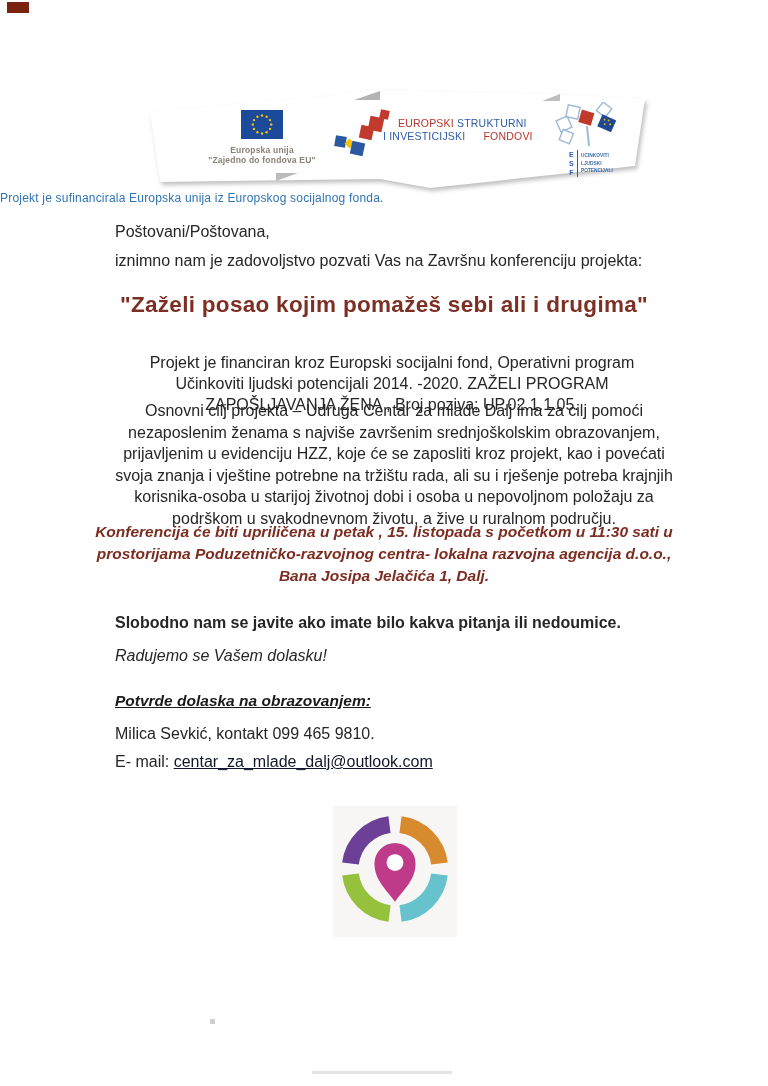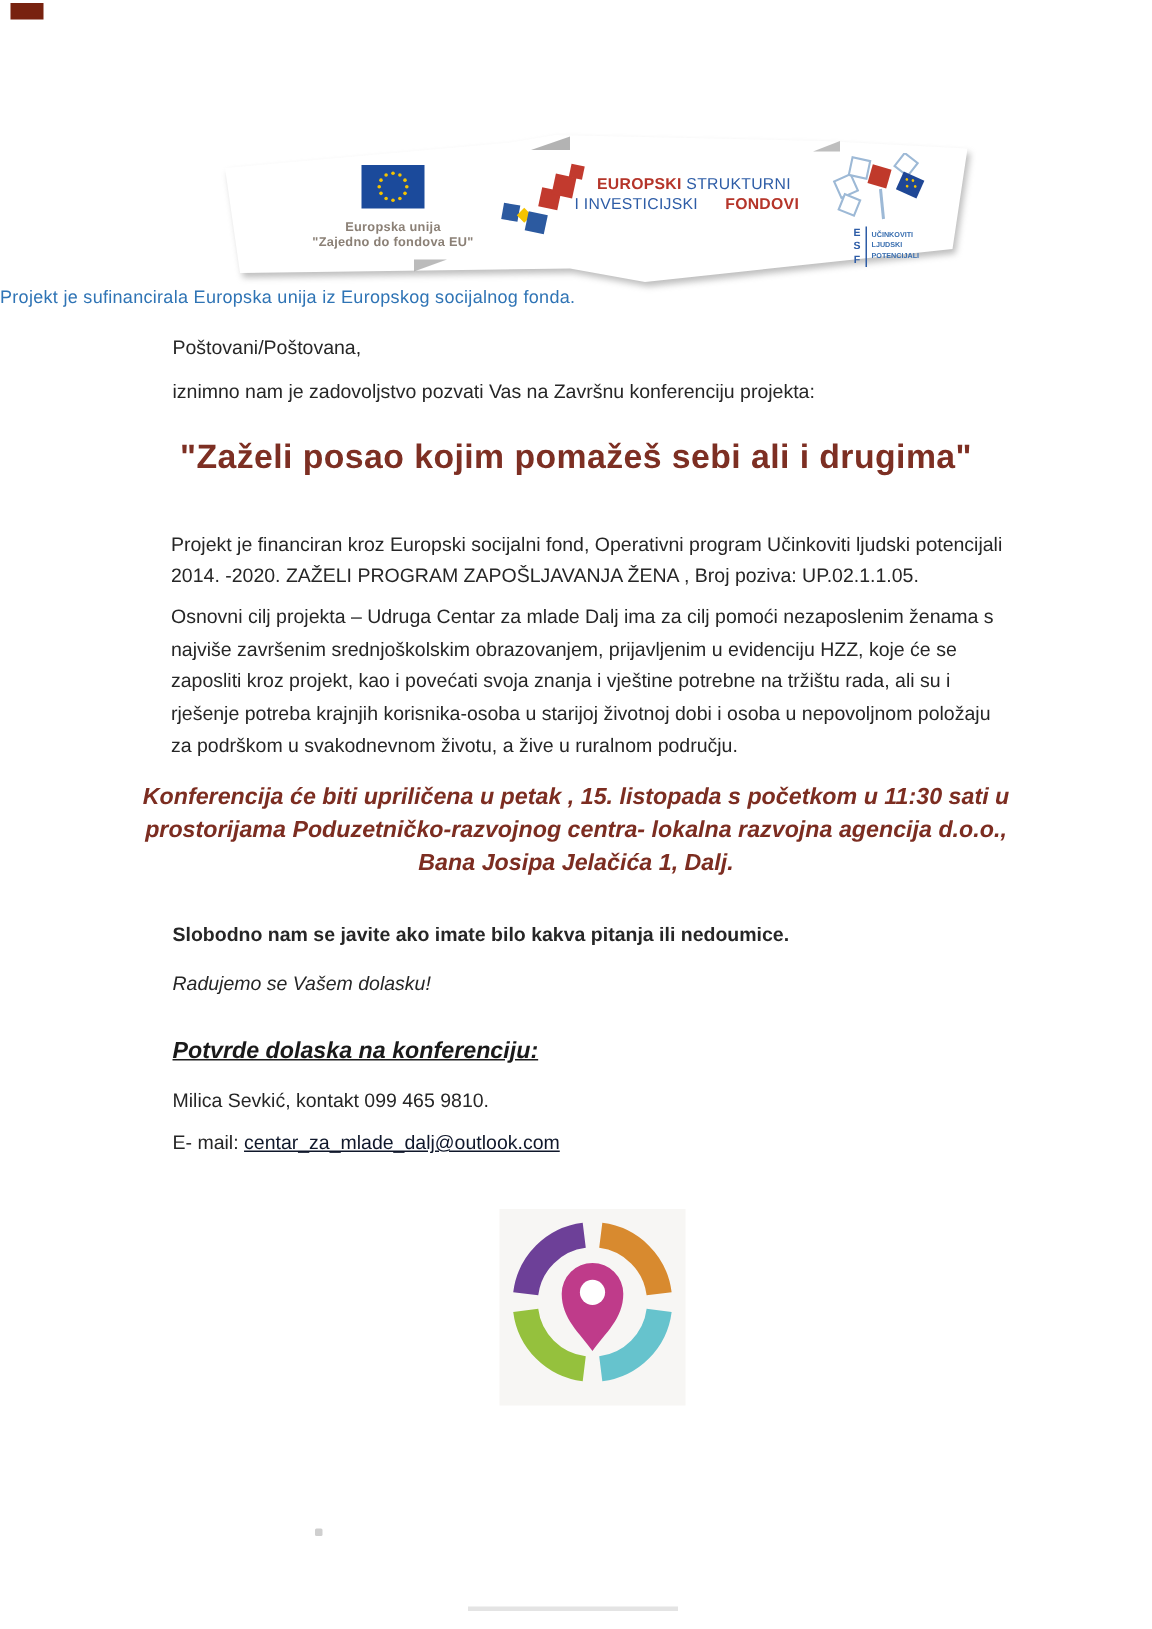--- a/index.html
+++ b/index.html
@@ -24,36 +24,36 @@
   .tri-3 { left:126px; top:83px; border-right:22px solid transparent; border-top:8px solid #a4a4a4; }
 
   
   .eu-logo { left:52px; top:20px; width:120px; text-align:center; }
   .eu-flag { display:inline-block; width:42px; height:29px; background:#1b4a9b; position:relative; }
   .eu-caption { font-size:8.5px; line-height:10px; color:#8b8076; font-weight:bold; letter-spacing:.2px; margin-top:2px; }
 
   
   .esif-squares { left:183px; top:18px; width:62px; height:52px; }
   .esif-text { left:233px; top:27px; font-size:10.5px; line-height:13px; letter-spacing:.2px; white-space:nowrap; }
-  .esif-red  { color:#b5352a; font-weight:bold;padding-left:15px; }
+  .esif-red  { color:#b5352a; font-weight:normal;padding-left:15px; }
   .esif-blue { color:#2d5ca6;margin-top:43px; }
 
   
   .esf-logo { left:405px; top:12px; width:90px; }
   .esf-textrow { display:flex; align-items:stretch; margin-left:14px; margin-top:-2px; }
   .esf-letters { font-size:7px; font-weight:bold; color:#2d5ca6; line-height:9px; text-align:center; }
   .esf-divider { width:1px; background:#2d5ca6; margin:0 3px; }
   .esf-caption { font-size:6px; line-height:9px; color:#3a6fb0; font-weight:bold;
                  transform:scale(.8); transform-origin:left center; white-space:nowrap; }
 
   .cofinance { left:0; right:0; top:191px; text-align:left;
     font-size:12px; font-weight:normal; color:#2f74b5; letter-spacing:.2px; }
 
   
-  .body-text { font-size:13px; line-height:21px; color:#262626; }
+  .body-text { font-size:16px; line-height:21px; color:#262626;text-align:center; }
   .salutation { left:115px; top:221px; }
   .intro      { left:115px; top:250px; }
   .project-title { left:0; right:0; top:292px; text-align:center;
     font-size:22.5px; font-weight:bold; color:#7d2f23; letter-spacing:.3px; }
   .funding { left:114px; top:352px; width:556px; }
   .goal    { left:114px; top:400px; width:560px; line-height:21.5px; }
   .conference { left:94px; top:521px; width:580px; text-align:center;
     font-size:15.5px; line-height:22px; font-weight:bold; font-style:italic; color:#7c2d21; }
   .questions { left:115px; top:612px;font-weight:bold; }
   .closing   { left:115px; top:645px;font-style:italic; }
@@ -175,21 +175,21 @@
   <div class="abs project-title">"Zaželi posao kojim pomažeš sebi ali i drugima"</div>
 
   <div class="abs body-text funding">Projekt je financiran kroz Europski socijalni fond, Operativni program Učinkoviti ljudski potencijali 2014. -2020. ZAŽELI PROGRAM ZAPOŠLJAVANJA ŽENA , Broj poziva: UP.02.1.1.05.</div>
   <div class="abs body-text goal">Osnovni cilj projekta – Udruga Centar za mlade Dalj ima za cilj pomoći nezaposlenim ženama s najviše završenim srednjoškolskim obrazovanjem, prijavljenim u evidenciju HZZ, koje će se zaposliti kroz projekt, kao i povećati svoja znanja i vještine potrebne na tržištu rada, ali su i rješenje potreba krajnjih korisnika-osoba u starijoj životnoj dobi i osoba u nepovoljnom položaju za podrškom u svakodnevnom životu, a žive u ruralnom području.</div>
 
   <div class="abs conference">Konferencija će biti upriličena u petak , 15. listopada  s početkom u 11:30 sati u prostorijama Poduzetničko-razvojnog centra- lokalna razvojna agencija d.o.o., Bana Josipa Jelačića 1, Dalj.</div>
 
   <div class="abs body-text questions">Slobodno nam se javite ako imate bilo kakva pitanja ili nedoumice.</div>
   <div class="abs body-text closing">Radujemo se Vašem dolasku!</div>
 
-  <div class="abs rsvp">Potvrde dolaska na konferenciju:</div>
+  <div class="abs rsvp">Potvrde dolaska na obrazovanjem:</div>
   <div class="abs body-text contact">Milica Sevkić, kontakt 099 465 9810.</div>
 
   <div class="abs body-text email-line">
     <span>E- mail:</span>
     <a class="email-link">centar_za_mlade_dalj@outlook.com</a>
   </div>
 
   <div class="abs org-logo">
     <span>
       <svg width="112" height="114" viewBox="0 0 120 122">

